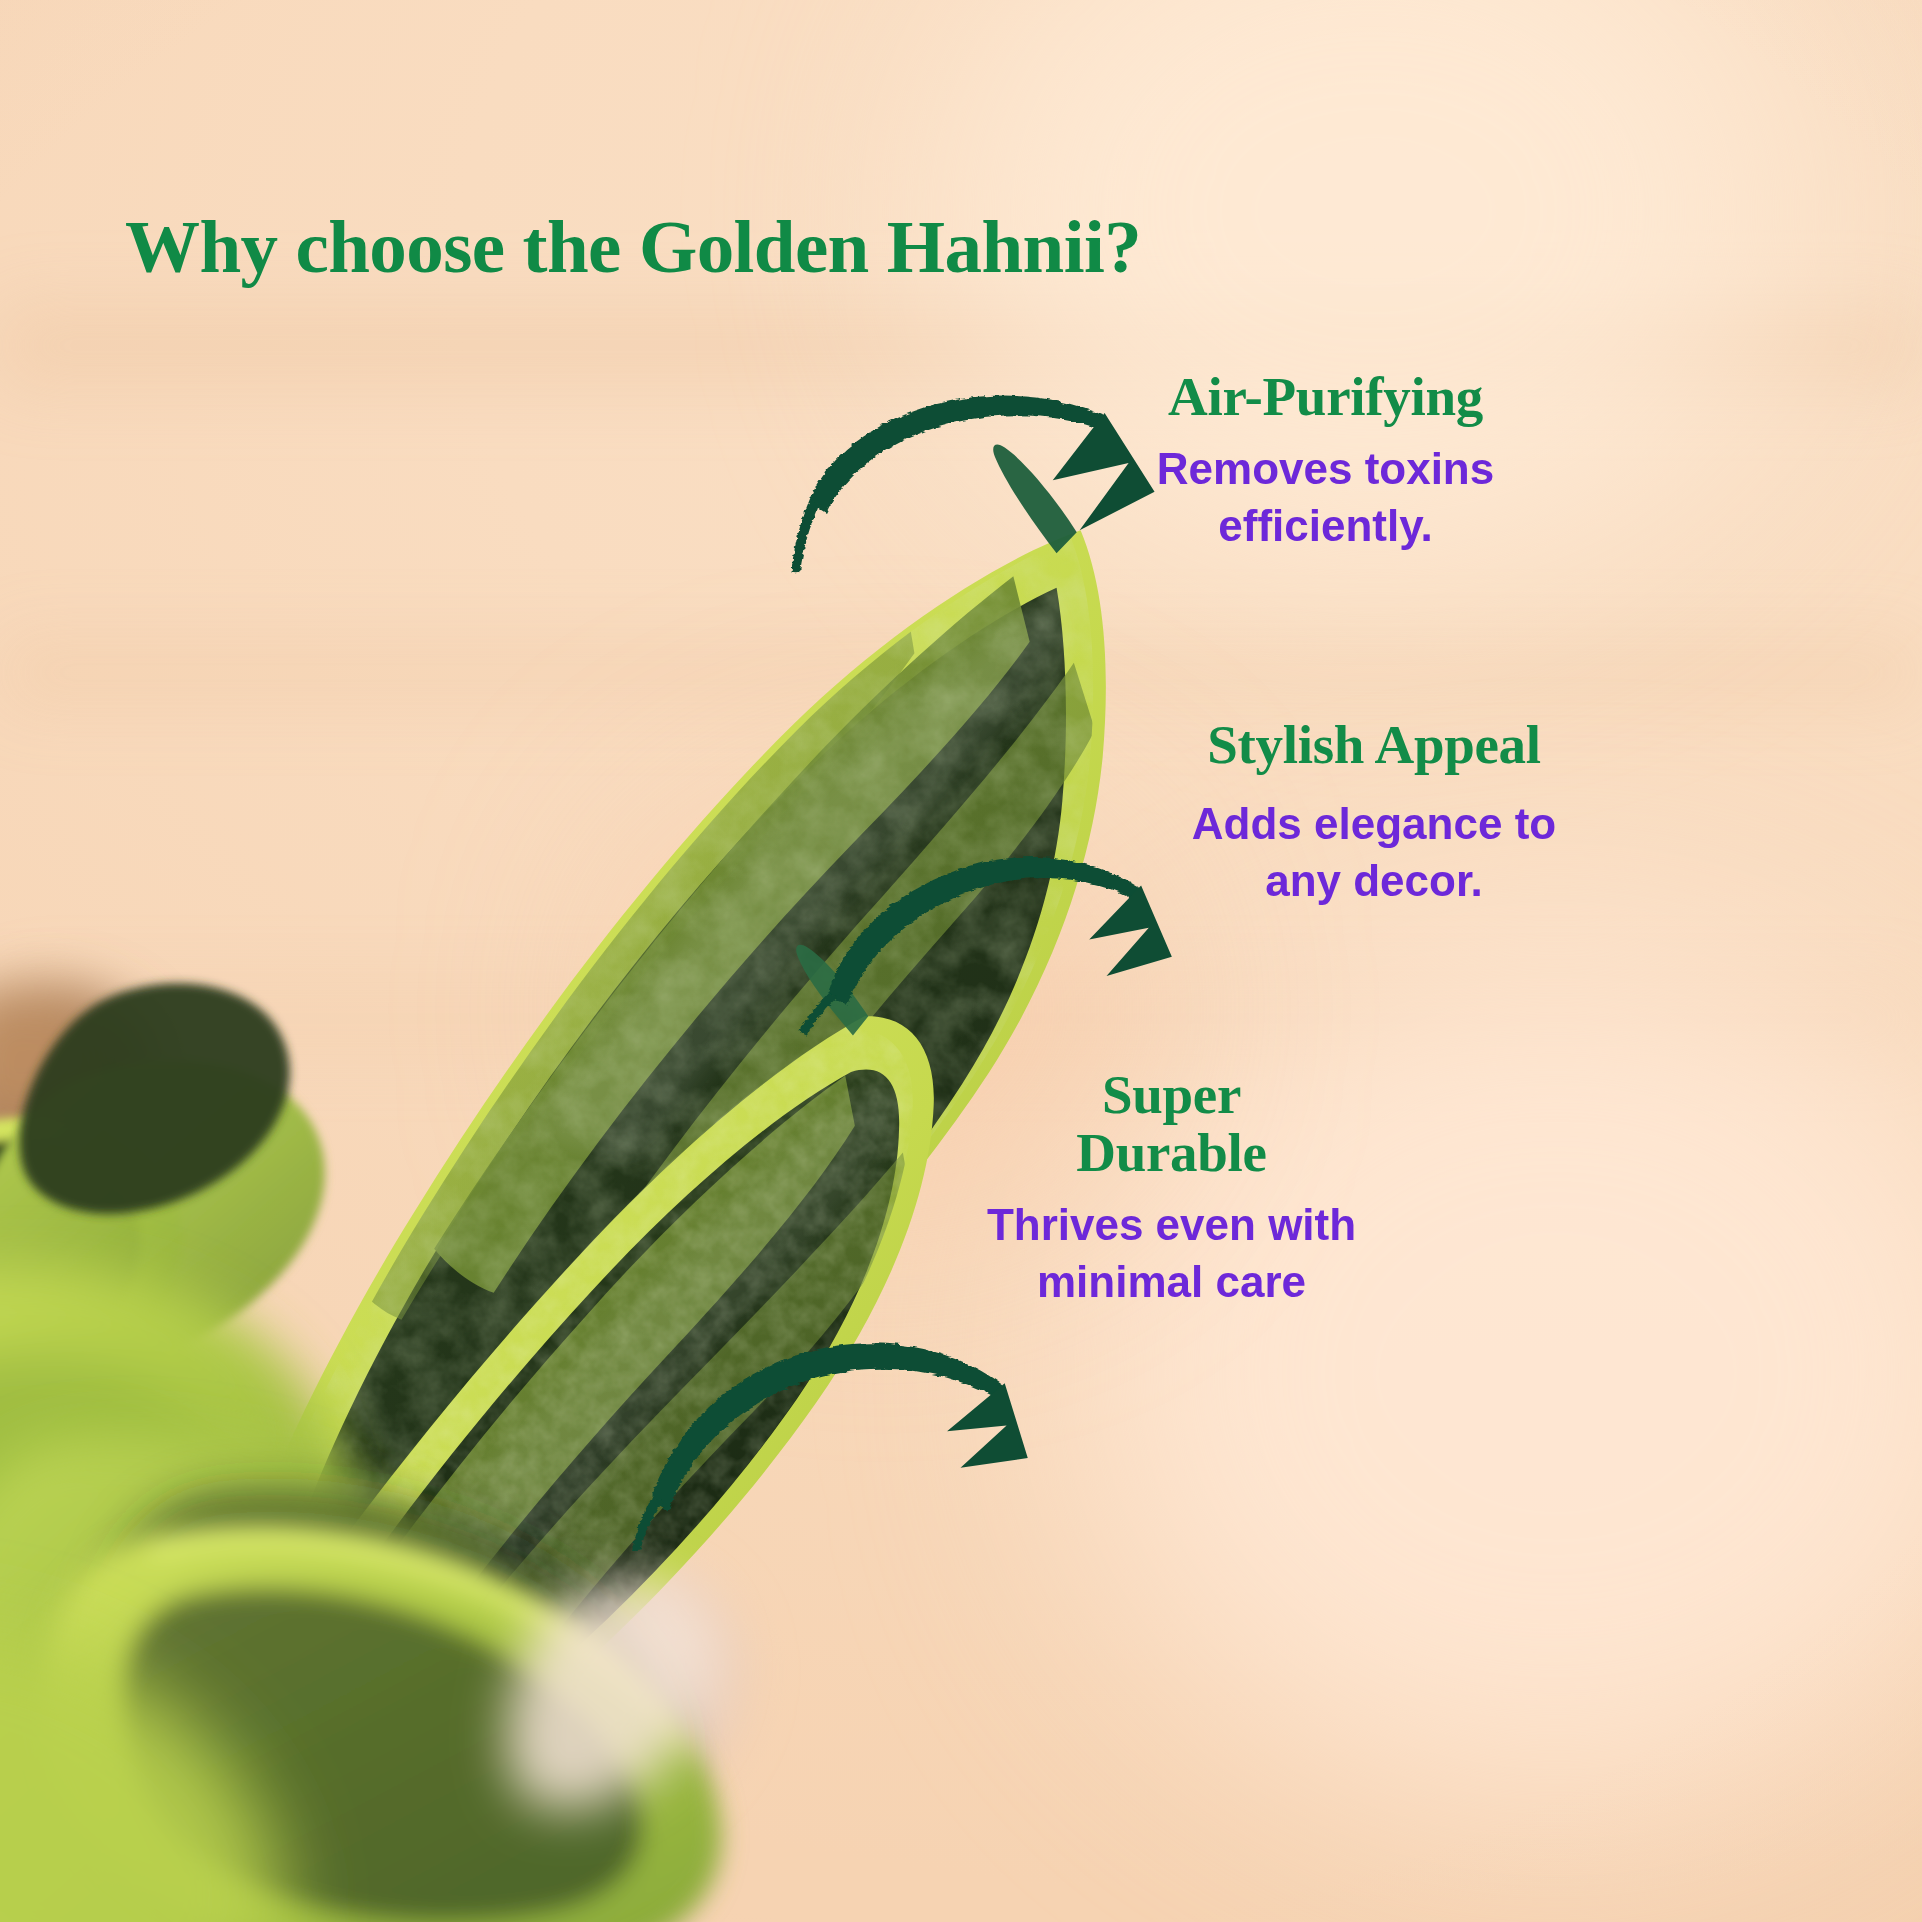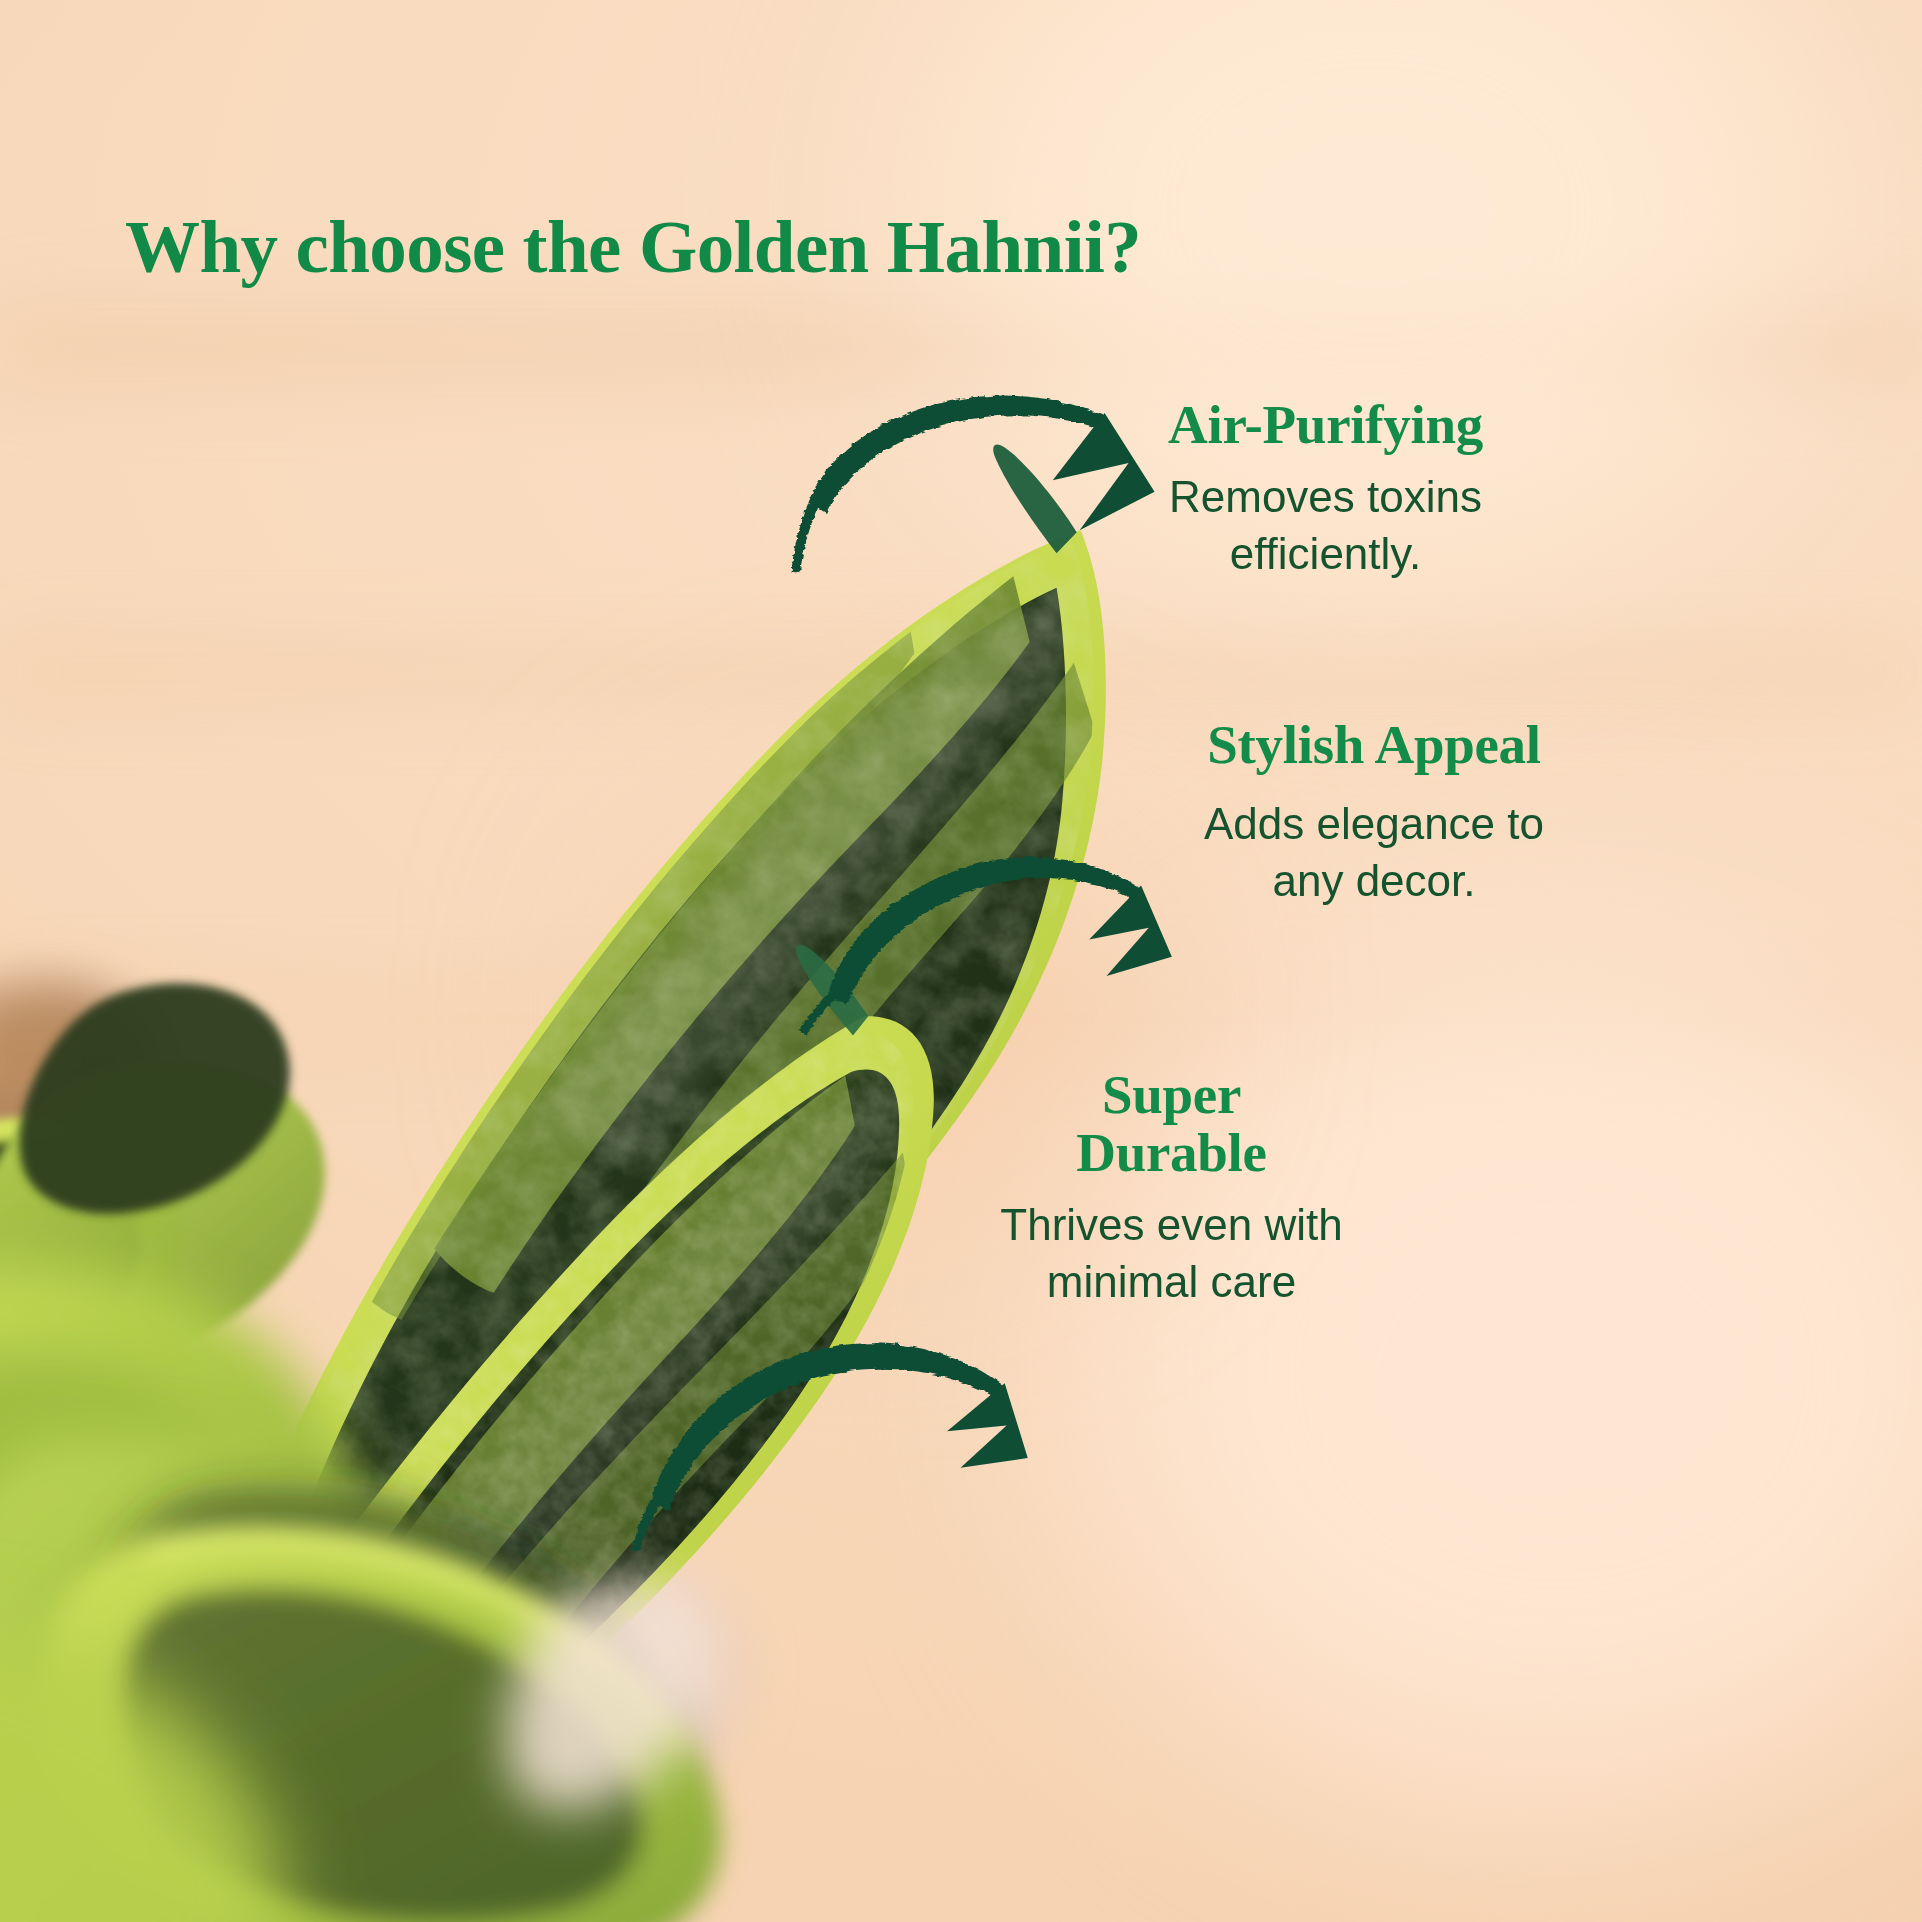--- a/index.html
+++ b/index.html
@@ -48,27 +48,27 @@
     font-family:"Liberation Serif", serif;
     font-weight:700;
     color:#128c48;
     letter-spacing:-0.3px;
     line-height:1.06;
     white-space:pre-line;
   }
   .callout p{
     margin:9.6px 0 0 0;
     font-family:"Liberation Sans", sans-serif;
-    font-weight:400;
-    color:#14532d;
+    font-weight:700;
+    color:#6d28d9;
     line-height:1.30;
     white-space:pre-line;
   }
 
-  #callout-1{left:1095px;top:396px;width:461px;}
+  #callout-1{left:1095px;top:368px;width:461px;}
   #callout-1 h2{font-size:55px;}
   #callout-1 p{font-size:44px;margin-top:13.4px;}
 
   #callout-2{left:1134px;top:716px;width:480px;}
   #callout-2 h2{font-size:55px;}
   #callout-2 p{font-size:44px;margin-top:21px;}
 
   #callout-3{left:970px;top:1066px;width:403px;}
   #callout-3 h2{font-size:55px;}
   #callout-3 p{font-size:44px;margin-top:13.4px;}

